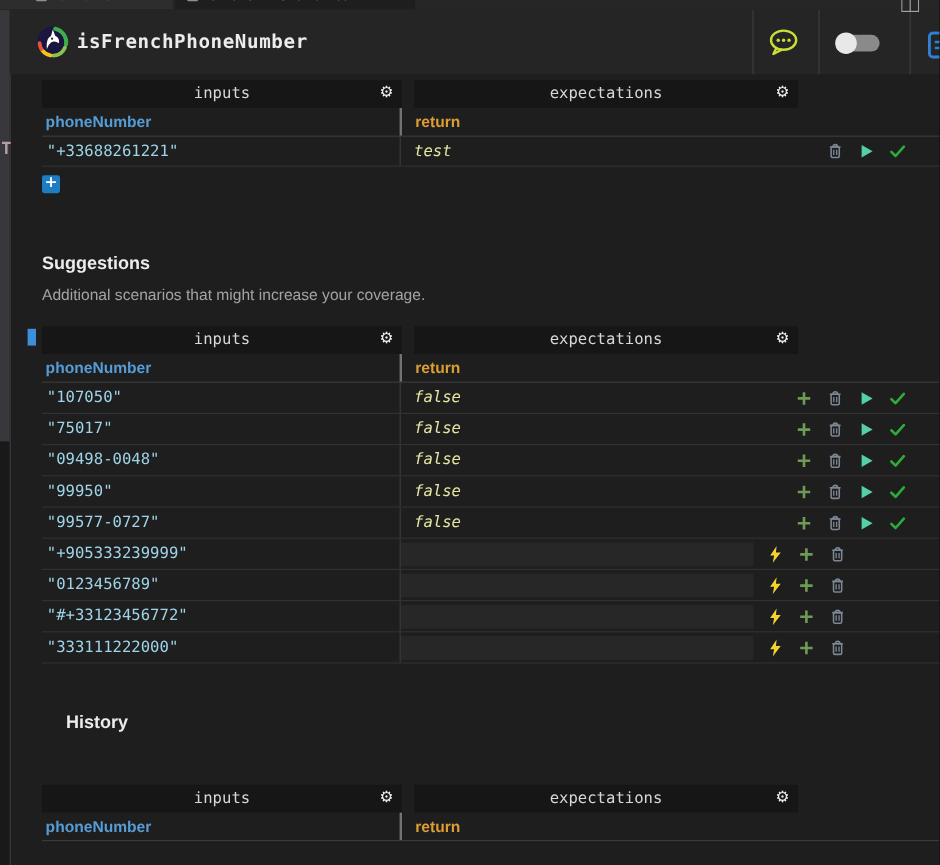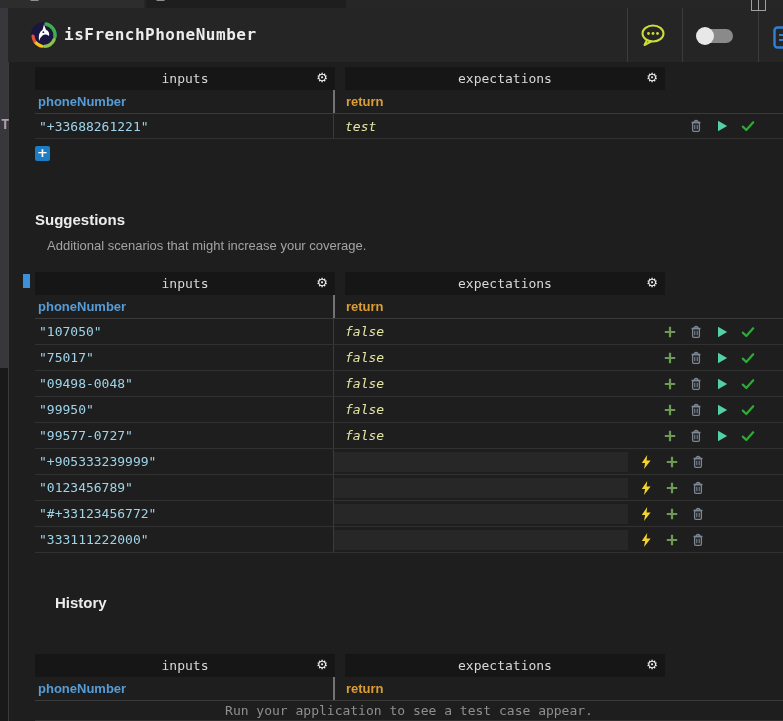--- a/index.html
+++ b/index.html
@@ -53,21 +53,21 @@
   .trow .ex { border-left:1px solid #3a3a3a; padding-left:11px; height:100%; display:flex; align-items:center;
               font-style:italic; color:#e6e6a3; position:relative; z-index:1; }
   .emptybox { position:absolute; left:299px; top:3px; width:294px; height:20px; background:#272727; }
   .actions { position:absolute; top:0; height:100%; display:flex; align-items:center; gap:10px; right:27px; }
   .actions.short { right:77px; }
   .ic { width:16px; height:16px; flex:none; cursor:pointer; }
   .addbtn { position:absolute; left:26px; width:15px; height:15px; background:#1d7dc4; border-radius:2px;
             color:#ffffff; font-weight:bold; font-size:13px; line-height:14px; text-align:center; cursor:pointer;
             font-family:"DejaVu Sans", sans-serif; }
   .secheading { position:absolute; left:26px; font-size:15px; font-weight:bold; color:#ececec; }
-  .secdesc { position:absolute; left:38px; font-size:13px; color:#a3a3a3; }
+  .secdesc { position:absolute; left:26px; font-size:13px; color:#a3a3a3; }
   .emptymsg { height:20px; display:flex; align-items:center; justify-content:center; border-bottom:1px solid #313131;
               font-family:"DejaVu Sans Mono", monospace; font-size:13px; color:#8f8f8f; }
 </style>
 </head>
 <body>
 
 <div class="page">
 
   <div class="tabbar">
     <div class="tabs">
@@ -384,17 +384,16 @@
         </div>
         <div class="thcell c2">
           <span>expectations</span>
           <span class="gear">⚙</span>
         </div>
       </div>
       <div class="subhead">
         <div class="p">phoneNumber</div>
         <div class="r">return</div>
       </div>
-      <div class="emptymsg">Run your application to see a test case appear.</div>
     </div>
 
   </div>
 </div>
 
 </body></html>

